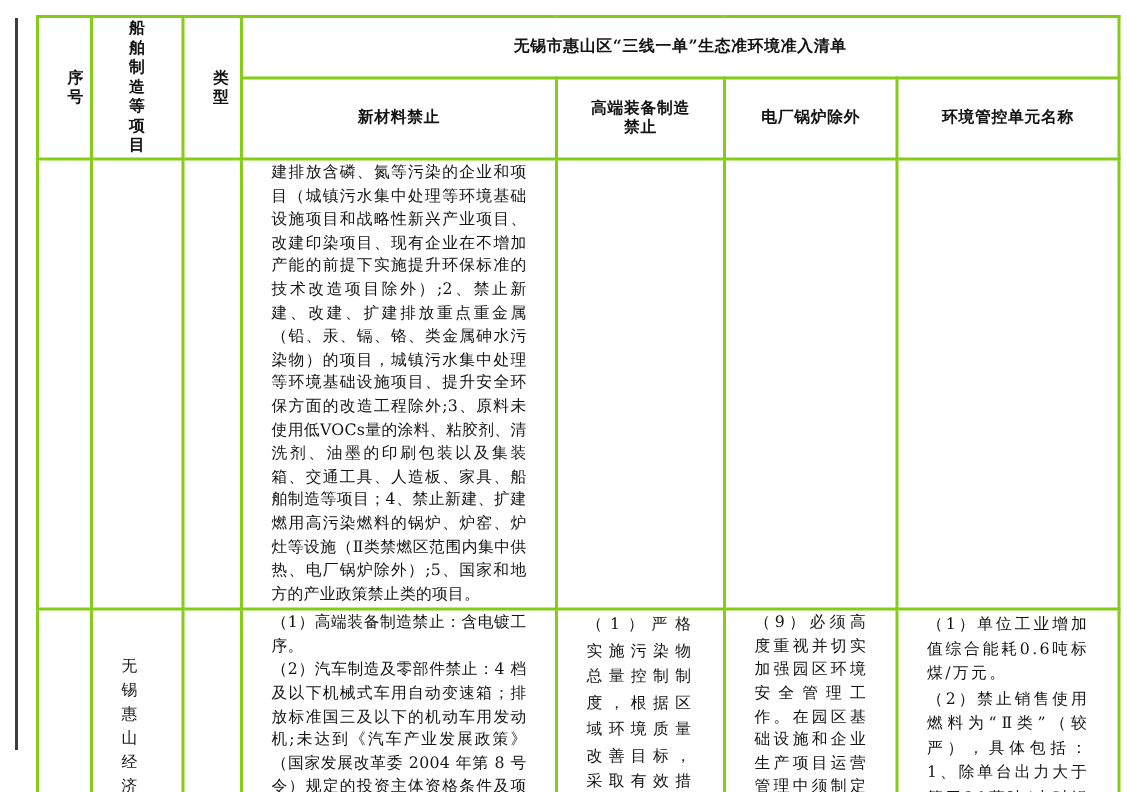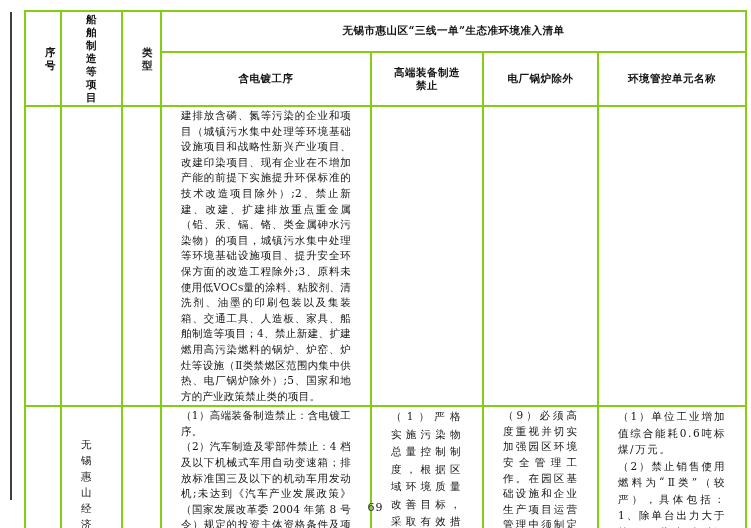--- a/index.html
+++ b/index.html
@@ -74,21 +74,21 @@
 
     <tbody>
         <tr>
       <td class="head-cell" rowspan="2" style="height:52px">序号</td>
       <td class="head-cell" rowspan="2">船舶制造等项目</td>
       <td class="head-cell" rowspan="2">类型</td>
       <td class="title-cell" colspan="4">无锡市惠山区“三线一单”生态准环境准入清单</td>
     </tr>
 
     <tr>
-      <td class="head-cell" style="height:29px">含电镀工序</td>
+      <td class="head-cell" style="height:29px">新材料禁止</td>
       <td class="head-cell">高端装备制造禁止</td>
       <td class="head-cell">电厂锅炉除外</td>
       <td class="head-cell">环境管控单元名称</td>
     </tr>
 
     <tr>
       <td class="center-cell" style="height:257px"></td>
       <td class="center-cell"></td>
       <td class="center-cell"></td>
       <td class="content ls-dense">建排放含磷、氮等污染的企业和项目（城镇污水集中处理等环境基础设施项目和战略性新兴产业项目、改建印染项目、现有企业在不增加产能的前提下实施提升环保标准的技术改造项目除外）;2、禁止新建、改建、扩建排放重点重金属（铅、汞、镉、铬、类金属砷水污染物）的项目，城镇污水集中处理等环境基础设施项目、提升安全环保方面的改造工程除外;3、原料未使用低VOCs量的涂料、粘胶剂、清洗剂、油墨的印刷包装以及集装箱、交通工具、人造板、家具、船舶制造等项目；4、禁止新建、扩建燃用高污染燃料的锅炉、炉窑、炉灶等设施（Ⅱ类禁燃区范围内集中供热、电厂锅炉除外）;5、国家和地方的产业政策禁止类的项目。</td>
@@ -106,15 +106,14 @@
 （3）新材料禁止：生物基材料制造；含化学合成工艺的新型材料项目。</td>
       <td class="content ls-wide">（1）严格实施污染物总量控制制度，根据区域环境质量改善目标，采取有效措施减少主要污染物排放总量，确保区域环境质量持续改善。
 （7）园区污染物排放总量不得突</td>
       <td class="content ls-mid">（9）必须高度重视并切实加强园区环境安全管理工作。在园区基础设施和企业生产项目运营管理中须制定并落实事故防范对策措施和应急预案，督导入区企业建设完善的事故防范和应急救援体系，落实事故防范和应急措施。</td>
       <td class="content ls-res">（1）单位工业增加值综合能耗0.6吨标煤/万元。
 （2）禁止销售使用燃料为“Ⅱ类”（较严），具体包括：1、除单台出力大于等于20蒸吨/小时锅炉以外燃用的煤炭及其制品。2、石油焦、油页岩、原油、重油、渣油、煤焦油。</td>
     </tr>
   </tbody>
     </table>
 
-  <div class="pageno">69</div>
 
 </div>
 
 </body></html>

